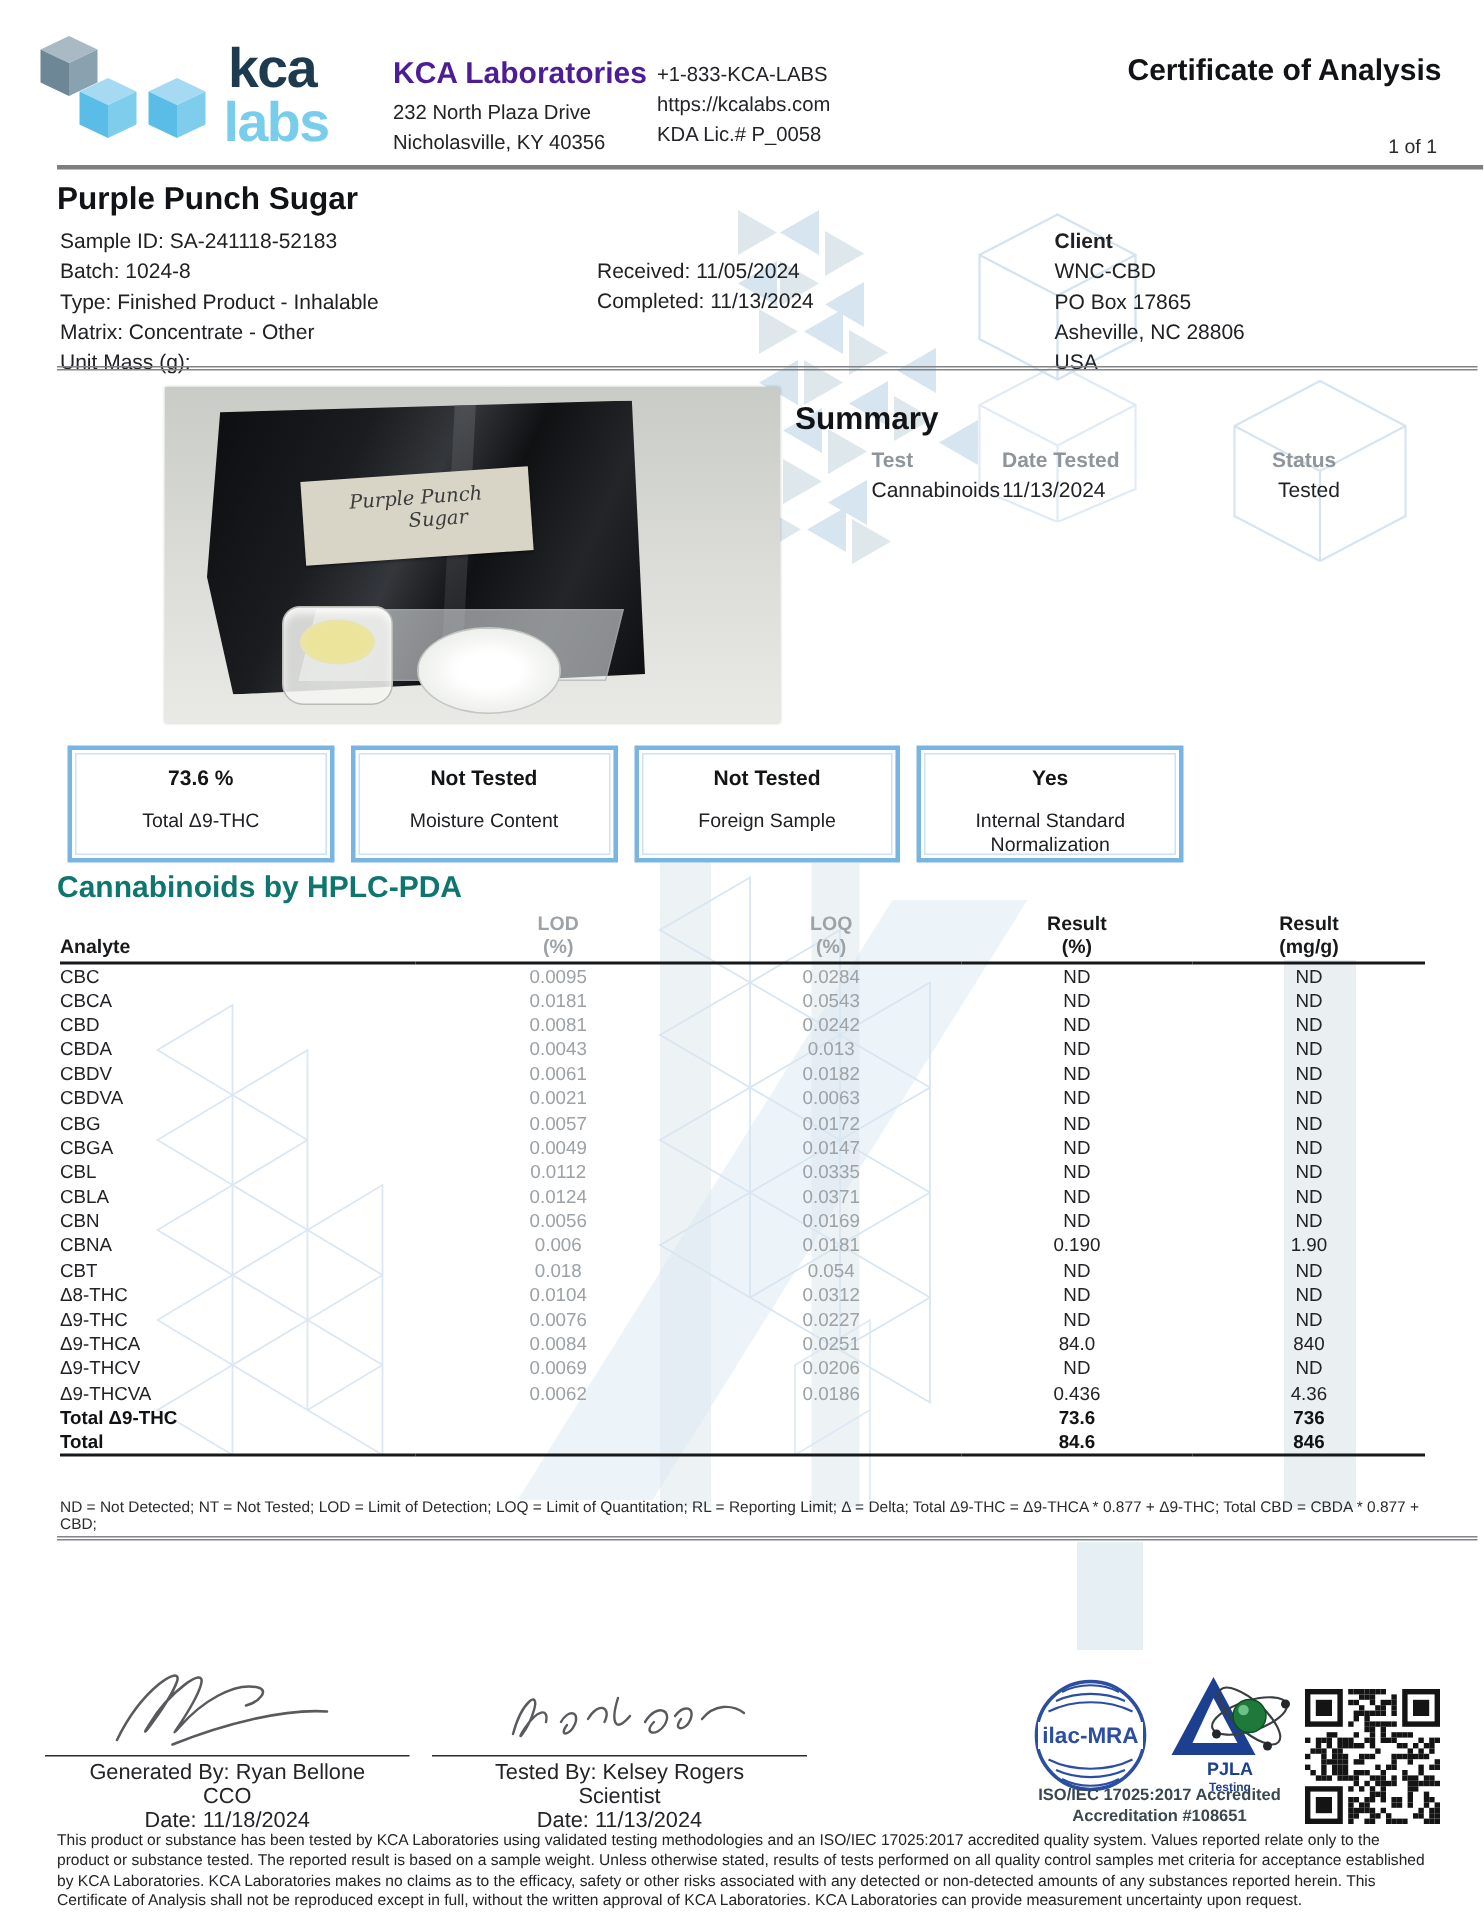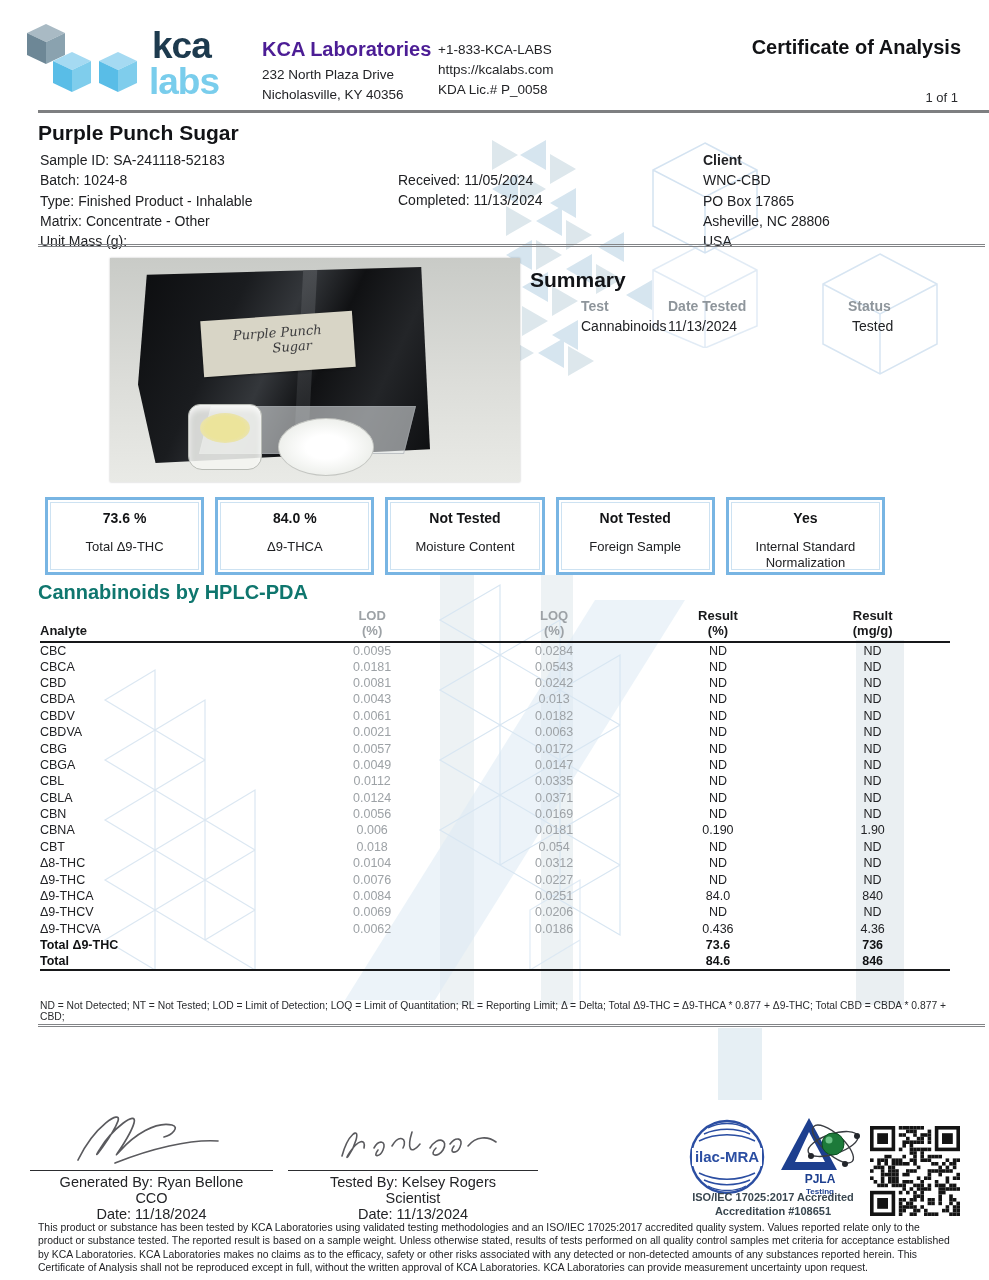--- a/index.html
+++ b/index.html
@@ -47,21 +47,21 @@
                  background:radial-gradient(#ece49b 0 55%, #e6e3cf 100%); }
   .lid { position:absolute; left:168px; bottom:6px; width:96px; height:58px; background:radial-gradient(#ffffff 30%,#eceeea 75%,#d9dbd7 100%);
          border:1px solid #c4c6c2; border-radius:50%; }
 
   
   .summary-title { font-size:21px; font-weight:bold; color:#121316; }
   .sum-h { font-size:14px; font-weight:bold; color:#8e959b; }
   .sum-v { font-size:14px; color:#212225; margin-top:4px; }
 
   
-  .boxes { position:absolute; left:45px; top:497px; width:840px; display:flex; gap:11px; }
+  .boxes { position:absolute; left:45px; top:497px; width:744px; display:flex; gap:11px; }
   .rbox { flex:1 1 0; height:78px; border:3px solid #78b5e3; box-shadow:inset 0 0 0 2px #ffffff, inset 0 0 0 3px #cde2f2;
           background:#fff; text-align:center; padding:10px 4px 0 4px; }
   .rbox .val { font-size:14px; font-weight:bold; color:#131416; }
   .rbox .lbl { font-size:13px; color:#202124; margin-top:13px; line-height:15.5px; }
 
   
   .cann-title { font-size:20px; font-weight:bold; color:#0f766e; }
   table.cann { position:absolute; left:40px; top:608px; width:910px; border-collapse:collapse; }
   table.cann th { font-size:13px; line-height:15px; padding-bottom:3px; vertical-align:bottom; font-weight:bold; }
   table.cann thead tr { border-bottom:2.5px solid #17181a; }
@@ -240,24 +240,20 @@
   </div>
   <div class="abs" style="left:848px; top:298px;">
     <div class="sum-h">Status</div>
     <div class="sum-v" style="padding-left:4px;">Tested</div>
   </div>
 
   <div class="boxes">
       <div class="rbox">
         <div class="val">73.6 %</div>
         <div class="lbl">Total Δ9-THC</div>
-      </div>
-      <div class="rbox">
-        <div class="val">84.0 %</div>
-        <div class="lbl">Δ9-THCA</div>
       </div>
       <div class="rbox">
         <div class="val">Not Tested</div>
         <div class="lbl">Moisture Content</div>
       </div>
       <div class="rbox">
         <div class="val">Not Tested</div>
         <div class="lbl">Foreign Sample</div>
       </div>
       <div class="rbox">

